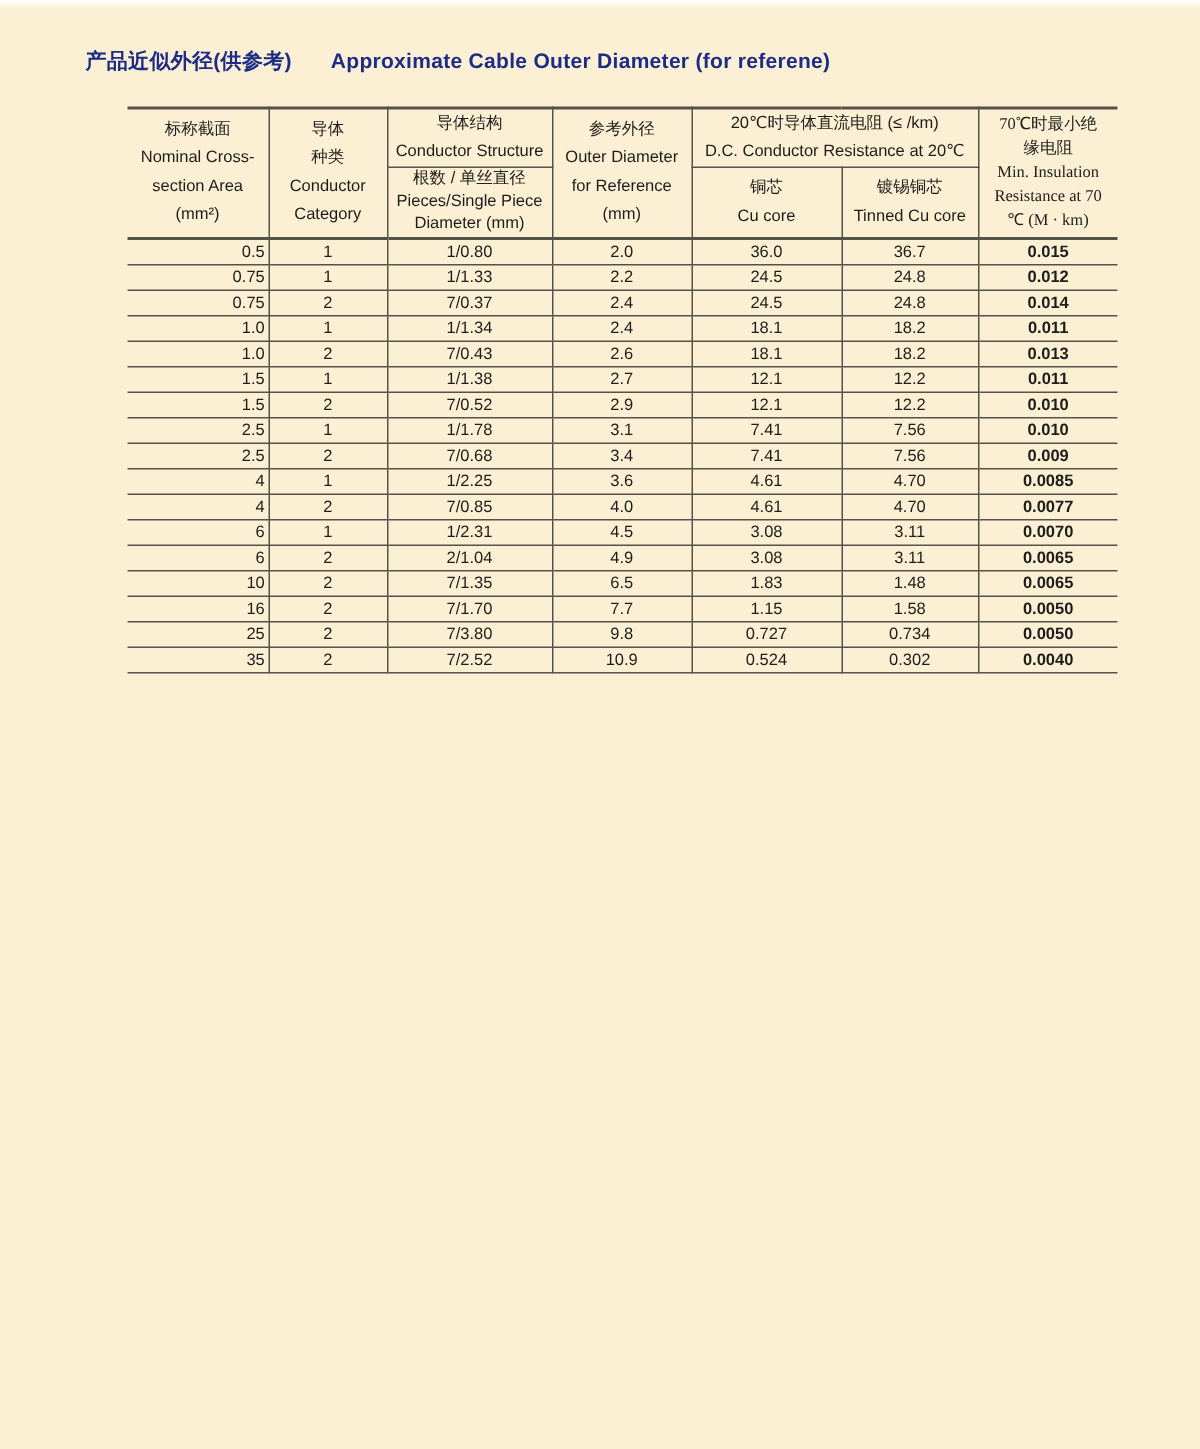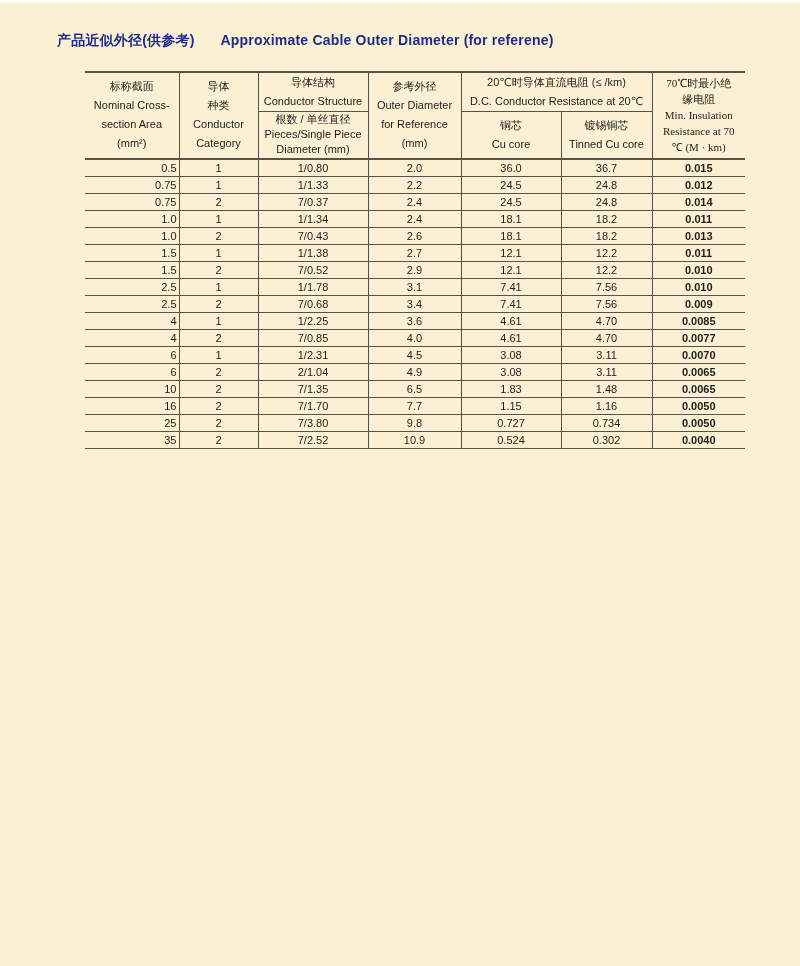--- a/index.html
+++ b/index.html
@@ -256,21 +256,21 @@
         <td>1.83</td>
         <td>1.48</td>
         <td>0.0065</td>
       </tr>
       <tr>
         <td>16</td>
         <td>2</td>
         <td>7/1.70</td>
         <td>7.7</td>
         <td>1.15</td>
-        <td>1.16</td>
+        <td>1.58</td>
         <td>0.0050</td>
       </tr>
       <tr>
         <td>25</td>
         <td>2</td>
         <td>7/3.80</td>
         <td>9.8</td>
         <td>0.727</td>
         <td>0.734</td>
         <td>0.0050</td>

